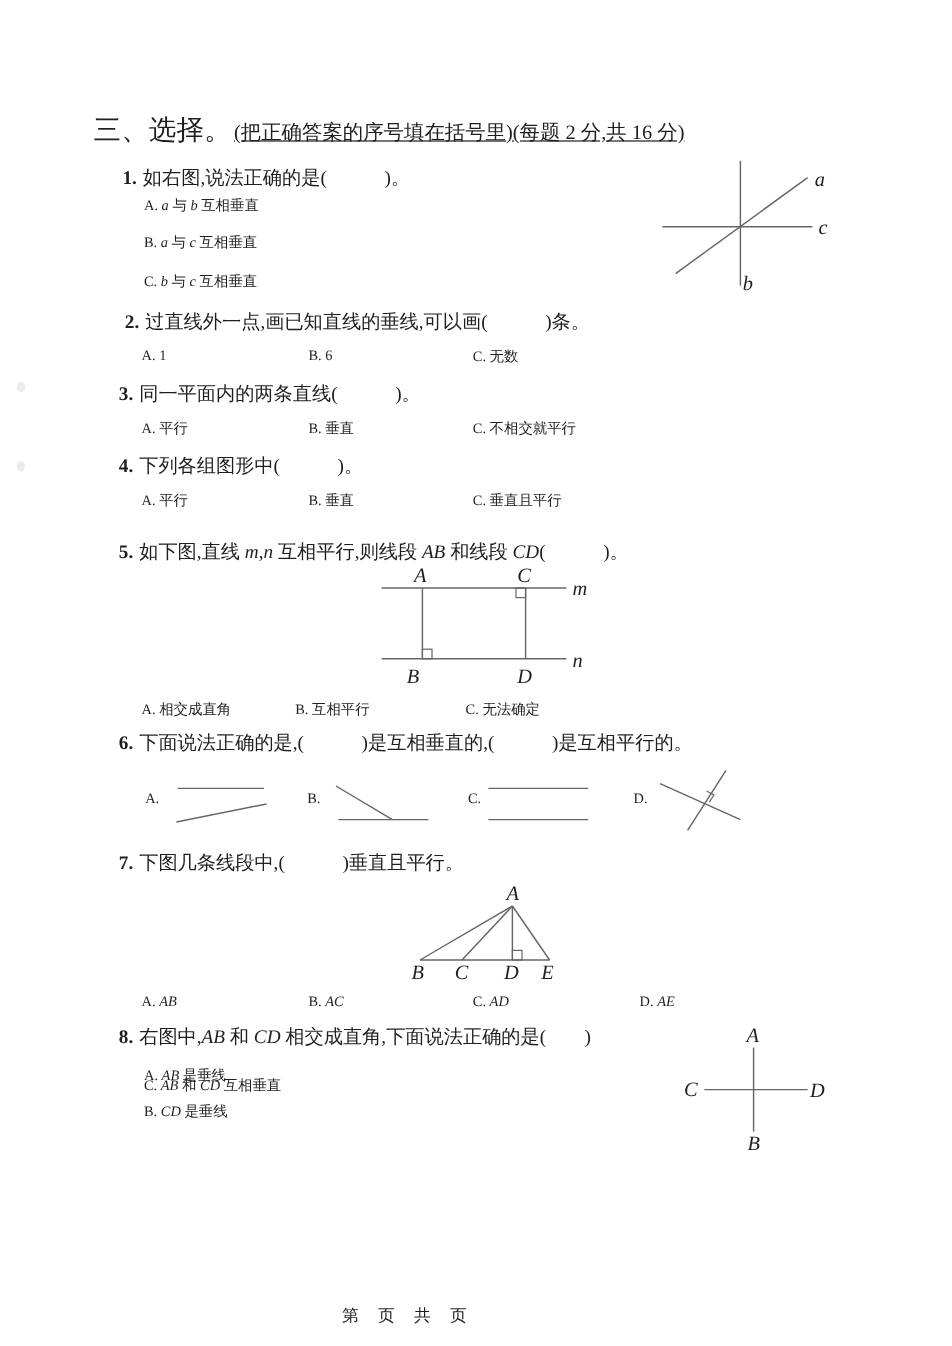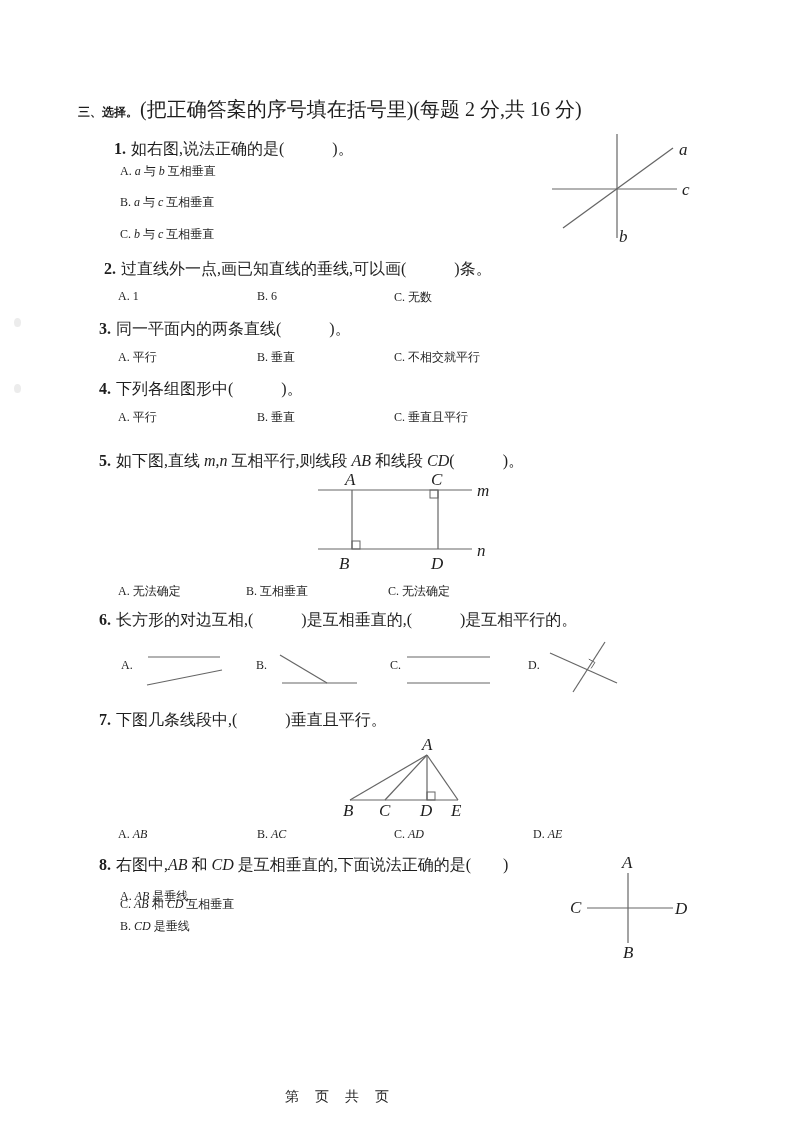--- a/index.html
+++ b/index.html
@@ -4,22 +4,22 @@
 <style>
   html,body { margin:0; padding:0; }
   body {
     width:793px; height:1122px; background:#ffffff; position:relative;
     font-family:"Liberation Serif","DejaVu Serif",serif; color:#1e1e1e;
     overflow:hidden;
   }
   .abs { position:absolute; white-space:nowrap; }
   .row { font-size:16px; line-height:20px; }
   .qnum { font-weight:bold; margin-right:5px; }
-  .sec-title { font-weight:bold; font-size:12px; }
-  .sec-instr { font-size:20px; margin-left:2px; }
+  .sec-title { font-weight:normal; font-size:23px; }
+  .sec-instr { font-size:17px; margin-left:2px;text-decoration:underline; }
   .opt { font-size:12px; }
   .var { font-style:italic; font-family:"Liberation Serif","DejaVu Serif",serif; }
   svg.fig { position:absolute; overflow:visible; }
   svg line { stroke:#666; stroke-width:1.2; stroke-linecap:butt; }
   .ra { fill:none; stroke:#666; stroke-width:1; }
   svg text { font-family:"Liberation Serif","DejaVu Serif",serif; font-style:italic; font-size:17px; fill:#1e1e1e; }
   .footer { left:0; width:675px; text-align:center; top:1088px; font-size:14px; letter-spacing:1px; }
   .artifact { position:absolute; background:#e4e4e4; border-radius:50%; opacity:.7; }
 </style>
 </head>
@@ -27,21 +27,21 @@
 
 <div>
 
   <div class="abs row" style="left:78px;top:99px">
     <span class="sec-title">三、选择。</span><span class="sec-instr">(把正确答案的序号填在括号里)(每题 2 分,共 16 分)</span>
   </div>
 
   <div class="artifact" style="left:14px;top:318px;width:7px;height:9px"></div>
   <div class="artifact" style="left:14px;top:384px;width:7px;height:9px"></div>
 
-  <div class="abs row" style="left:114px;top:139px">
+  <div class="abs row" style="left:102px;top:139px">
     <span class="qnum">1.</span><span>如右图,说法正确的是(　　　)。</span>
   </div>
   <div class="abs opt" style="left:120px;top:163px"><span>A. </span><span class="var">a</span><span> 与 </span><span class="var">b</span><span> 互相垂直</span></div>
   <div class="abs opt" style="left:120px;top:194px"><span>B. </span><span class="var">a</span><span> 与 </span><span class="var">c</span><span> 互相垂直</span></div>
   <div class="abs opt" style="left:120px;top:226px"><span>C. </span><span class="var">b</span><span> 与 </span><span class="var">c</span><span> 互相垂直</span></div>
 
   <svg class="fig" style="left:545px;top:128px" width="150" height="118" viewBox="0 0 150 118">
     <line x1="72" y1="6" x2="72" y2="110"></line>
     <line x1="7" y1="61" x2="132" y2="61"></line>
     <line x1="18" y1="100" x2="128" y2="20"></line>
@@ -83,26 +83,26 @@
     <rect class="ra" x="47" y="73" width="8" height="8"></rect>
     <rect class="ra" x="125" y="22" width="8" height="8"></rect>
     <text x="40" y="17">A</text>
     <text x="126" y="17">C</text>
     <text x="172" y="28">m</text>
     <text x="34" y="101">B</text>
     <text x="126" y="101">D</text>
     <text x="172" y="88">n</text>
   </svg>
 
-  <div class="abs opt" style="left:118px;top:583px">A. 无法确定</div>
-  <div class="abs opt" style="left:246px;top:583px">B. 互相垂直</div>
+  <div class="abs opt" style="left:118px;top:583px">A. 相交成直角</div>
+  <div class="abs opt" style="left:246px;top:583px">B. 互相平行</div>
   <div class="abs opt" style="left:388px;top:583px">C. 无法确定</div>
 
   <div class="abs row" style="left:99px;top:610px">
-    <span class="qnum">6.</span><span>长方形的对边互相,(　　　)是互相垂直的,(　　　)是互相平行的。</span>
+    <span class="qnum">6.</span><span>下面说法正确的是,(　　　)是互相垂直的,(　　　)是互相平行的。</span>
   </div>
 
   <div class="abs opt" style="left:121px;top:658px">A.</div>
   <svg class="fig" style="left:140px;top:650px" width="95" height="42" viewBox="0 0 95 42">
     <line x1="8" y1="7" x2="80" y2="7"></line>
     <line x1="7" y1="35" x2="82" y2="20"></line>
   </svg>
 
   <div class="abs opt" style="left:256px;top:658px">B.</div>
   <svg class="fig" style="left:272px;top:650px" width="95" height="40" viewBox="0 0 95 40">
@@ -140,21 +140,21 @@
     <text x="82" y="80">D</text>
     <text x="113" y="80">E</text>
   </svg>
 
   <div class="abs opt" style="left:118px;top:827px"><span>A. </span><span class="var">AB</span></div>
   <div class="abs opt" style="left:257px;top:827px"><span>B. </span><span class="var">AC</span></div>
   <div class="abs opt" style="left:394px;top:827px"><span>C. </span><span class="var">AD</span></div>
   <div class="abs opt" style="left:533px;top:827px"><span>D. </span><span class="var">AE</span></div>
 
   <div class="abs row" style="left:99px;top:855px">
-    <span class="qnum">8.</span><span><span>右图中,</span><span class="var">AB</span><span> 和 </span><span class="var">CD</span><span> 是互相垂直的,下面说法正确的是(　　)</span></span>
+    <span class="qnum">8.</span><span><span>右图中,</span><span class="var">AB</span><span> 和 </span><span class="var">CD</span><span> 相交成直角,下面说法正确的是(　　)</span></span>
   </div>
   <div class="abs opt" style="left:120px;top:888px"><span>A. </span><span class="var">AB</span><span> 是垂线</span></div>
   <div class="abs opt" style="left:120px;top:918px"><span>B. </span><span class="var">CD</span><span> 是垂线</span></div>
   <div class="abs opt" style="left:120px;top:896px"><span>C. </span><span class="var">AB</span><span> 和 </span><span class="var">CD</span><span> 互相垂直</span></div>
 
   <svg class="fig" style="left:568px;top:850px" width="130" height="112" viewBox="0 0 130 112">
     <line x1="60" y1="23" x2="60" y2="93"></line>
     <line x1="19" y1="58" x2="105" y2="58"></line>
     <text x="54" y="18">A</text>
     <text x="55" y="108">B</text>

